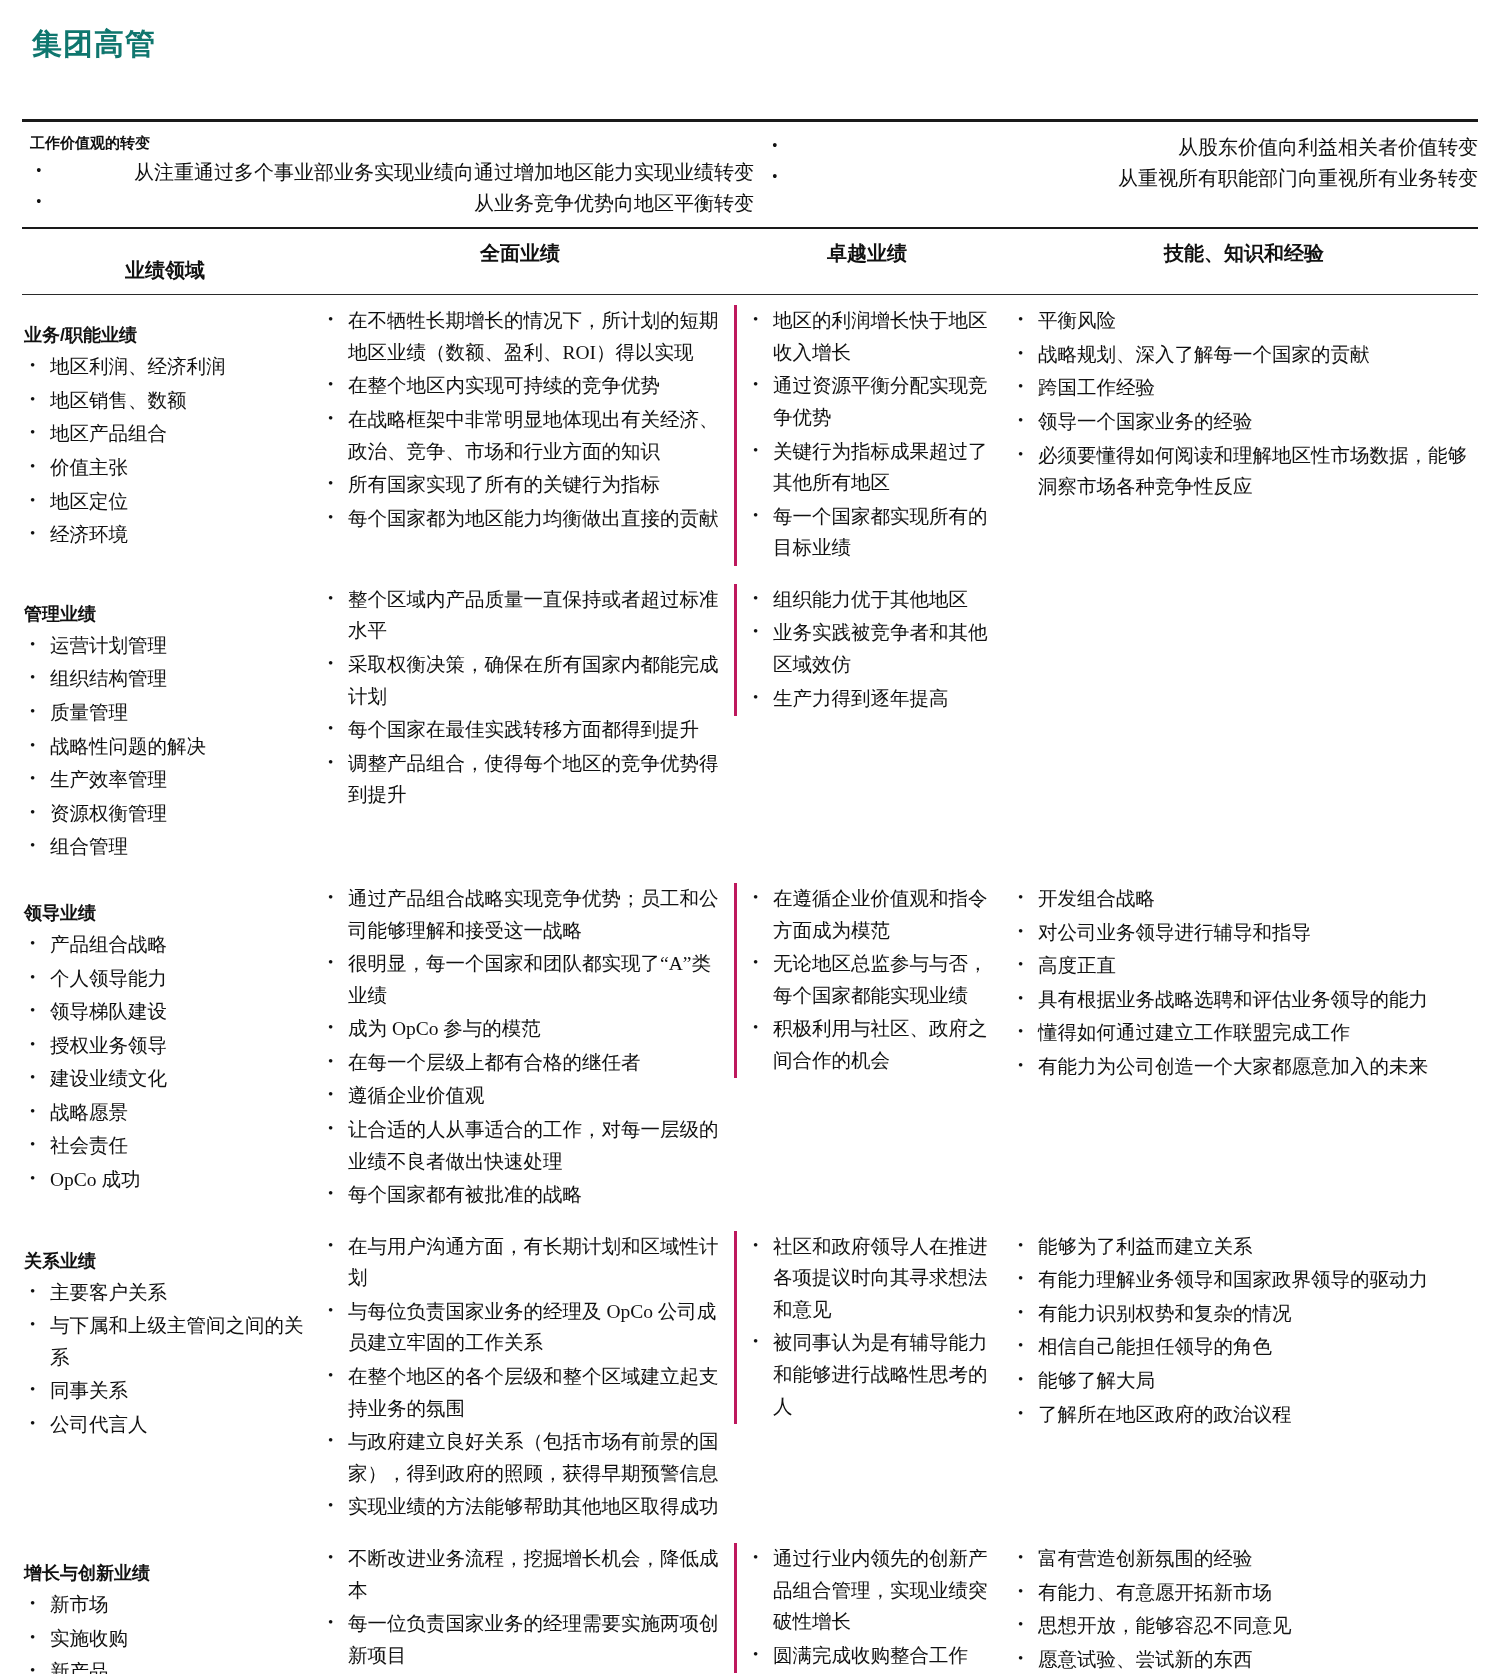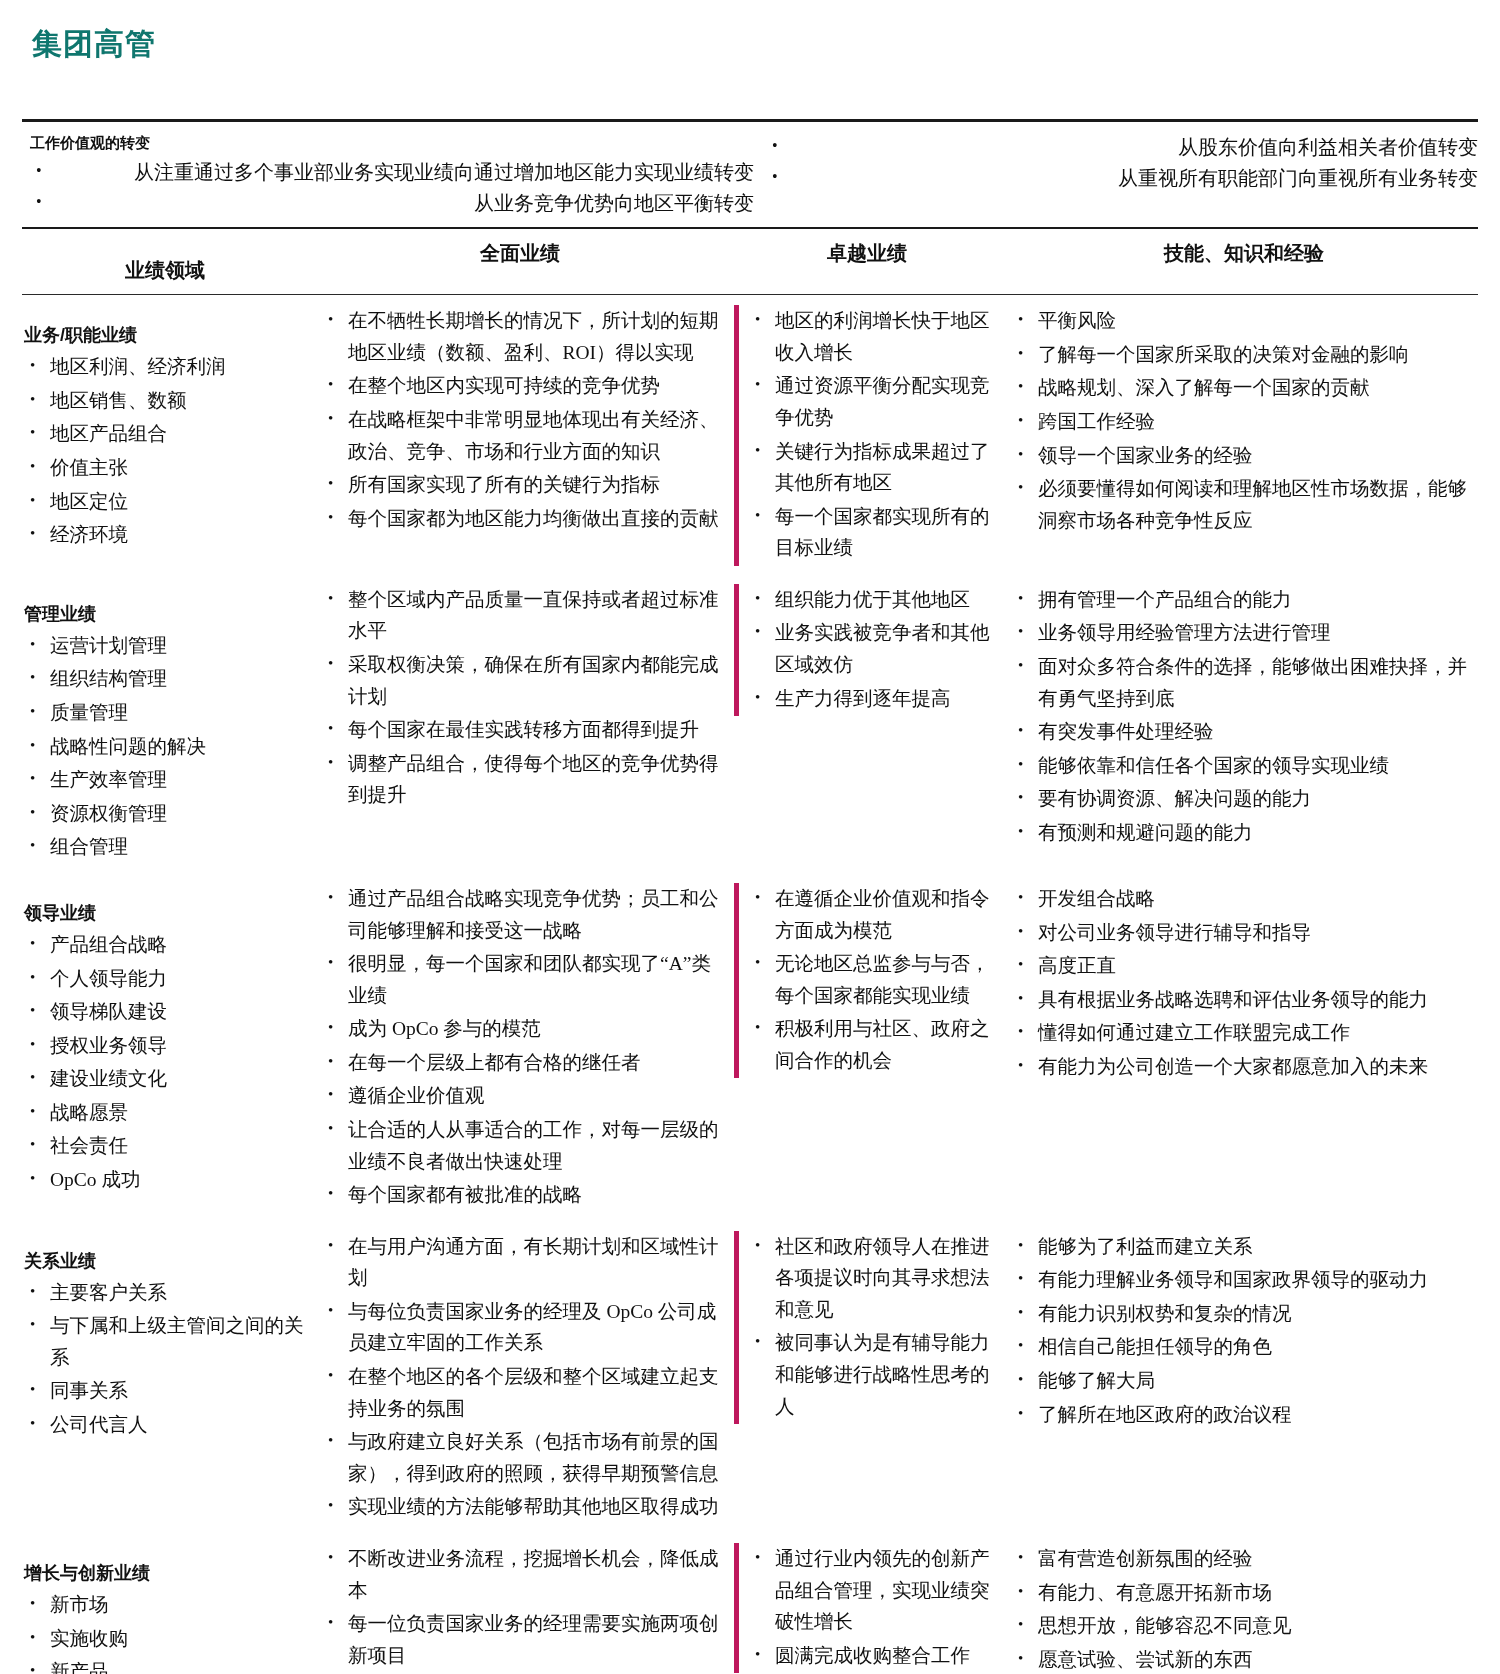--- a/index.html
+++ b/index.html
@@ -101,21 +101,21 @@
     padding-top: 10px;
     padding-bottom: 8px;
   }
   .cell { box-sizing: border-box; }
   
   .c1 { width: 292px; padding-right: 8px; padding-left: 2px; margin-top: 17px; }
   .c2 { width: 420px; padding-right: 14px; padding-left: 6px; }
   .c3 { width: 268px; padding-right: 10px; padding-left: 8px; }
   .c4 { width: 476px; padding-left: 8px; }
 
-  .vline { border-left: 5px solid #be185d; }
+  .vline { border-left: 3px solid #be185d; }
 
   .cat-title {
     font-family: "Liberation Sans", "DejaVu Sans", sans-serif;
     font-weight: bold;
     font-size: 18px;
     margin-bottom: 2px;
     line-height: 1.5;
   }
   ul.cl {
     list-style: none;
@@ -203,21 +203,20 @@
           <ul class="cl">
             <li>地区的利润增长快于地区收入增长</li>
             <li>通过资源平衡分配实现竞争优势</li>
             <li>关键行为指标成果超过了其他所有地区</li>
             <li>每一个国家都实现所有的目标业绩</li>
           </ul>
         </div>
         <div class="cell c4">
           <ul class="cl">
             <li>平衡风险</li>
-            <li>了解每一个国家所采取的决策对金融的影响</li>
             <li>战略规划、深入了解每一个国家的贡献</li>
             <li>跨国工作经验</li>
             <li>领导一个国家业务的经验</li>
             <li>必须要懂得如何阅读和理解地区性市场数据，能够洞察市场各种竞争性反应</li>
           </ul>
         </div>
       </div>
       <div class="grid-row">
         <div class="cell c1">
           <div class="cat-title">管理业绩</div>
@@ -237,31 +236,20 @@
             <li>采取权衡决策，确保在所有国家内都能完成计划</li>
             <li>每个国家在最佳实践转移方面都得到提升</li>
             <li>调整产品组合，使得每个地区的竞争优势得到提升</li>
           </ul>
         </div>
         <div class="cell c3 vline">
           <ul class="cl">
             <li>组织能力优于其他地区</li>
             <li>业务实践被竞争者和其他区域效仿</li>
             <li>生产力得到逐年提高</li>
-          </ul>
-        </div>
-        <div class="cell c4">
-          <ul class="cl">
-            <li>拥有管理一个产品组合的能力</li>
-            <li>业务领导用经验管理方法进行管理</li>
-            <li>面对众多符合条件的选择，能够做出困难抉择，并有勇气坚持到底</li>
-            <li>有突发事件处理经验</li>
-            <li>能够依靠和信任各个国家的领导实现业绩</li>
-            <li>要有协调资源、解决问题的能力</li>
-            <li>有预测和规避问题的能力</li>
           </ul>
         </div>
       </div>
       <div class="grid-row">
         <div class="cell c1">
           <div class="cat-title">领导业绩</div>
           <ul class="cl">
             <li>产品组合战略</li>
             <li>个人领导能力</li>
             <li>领导梯队建设</li>

